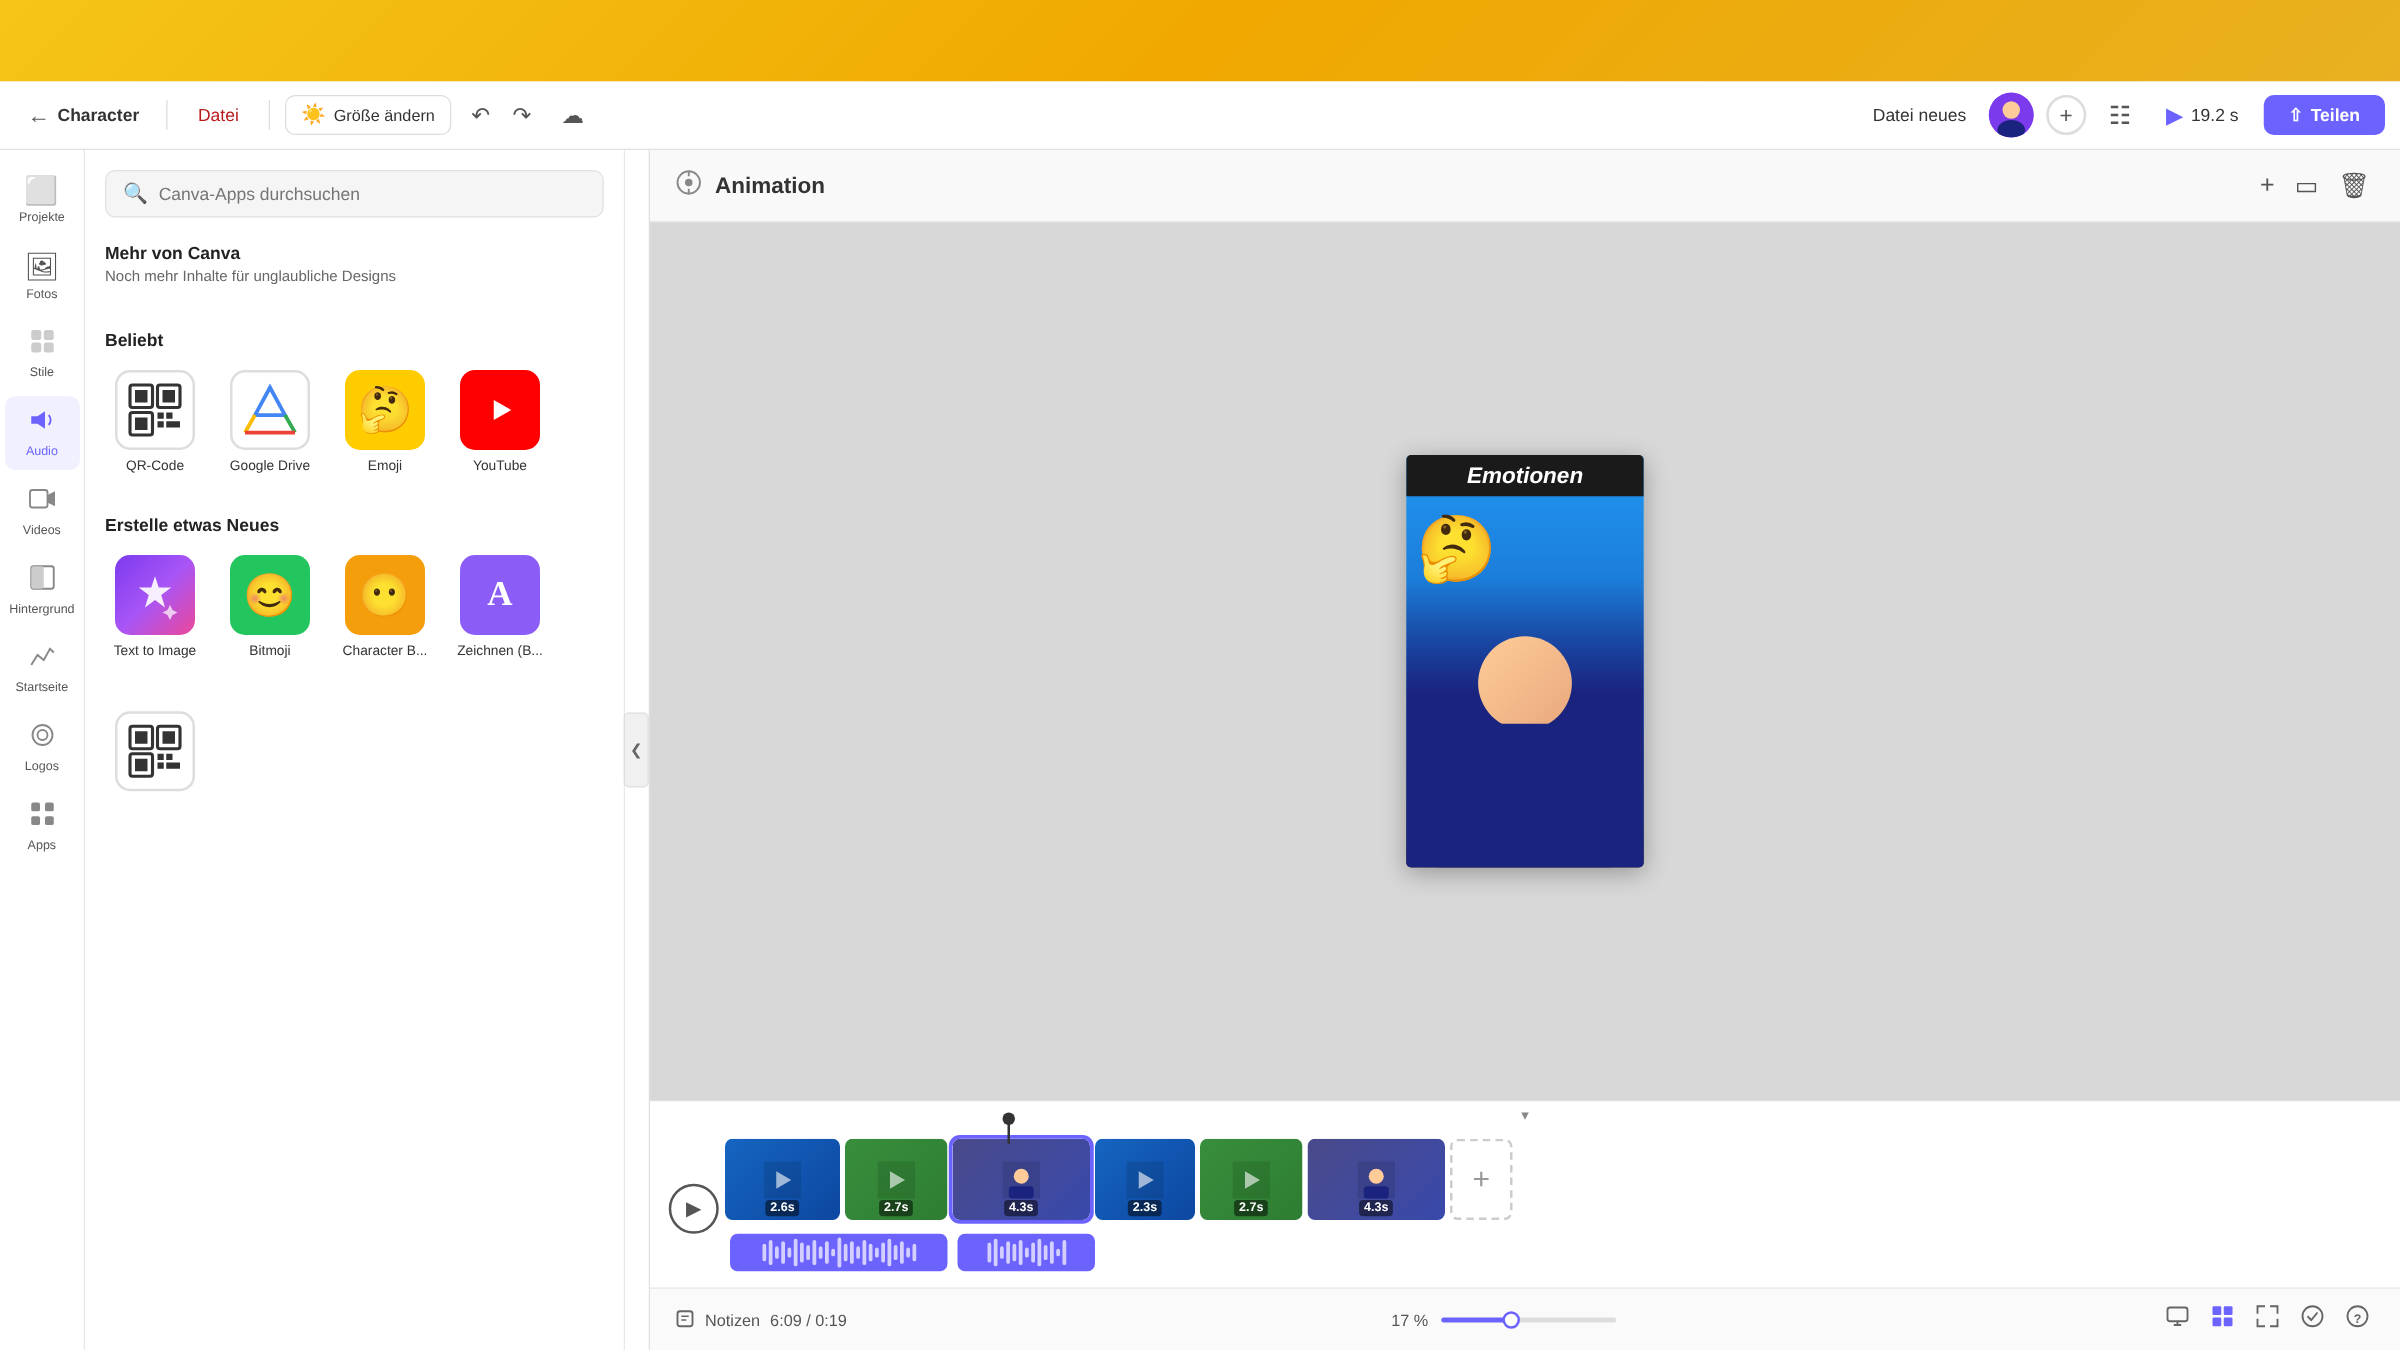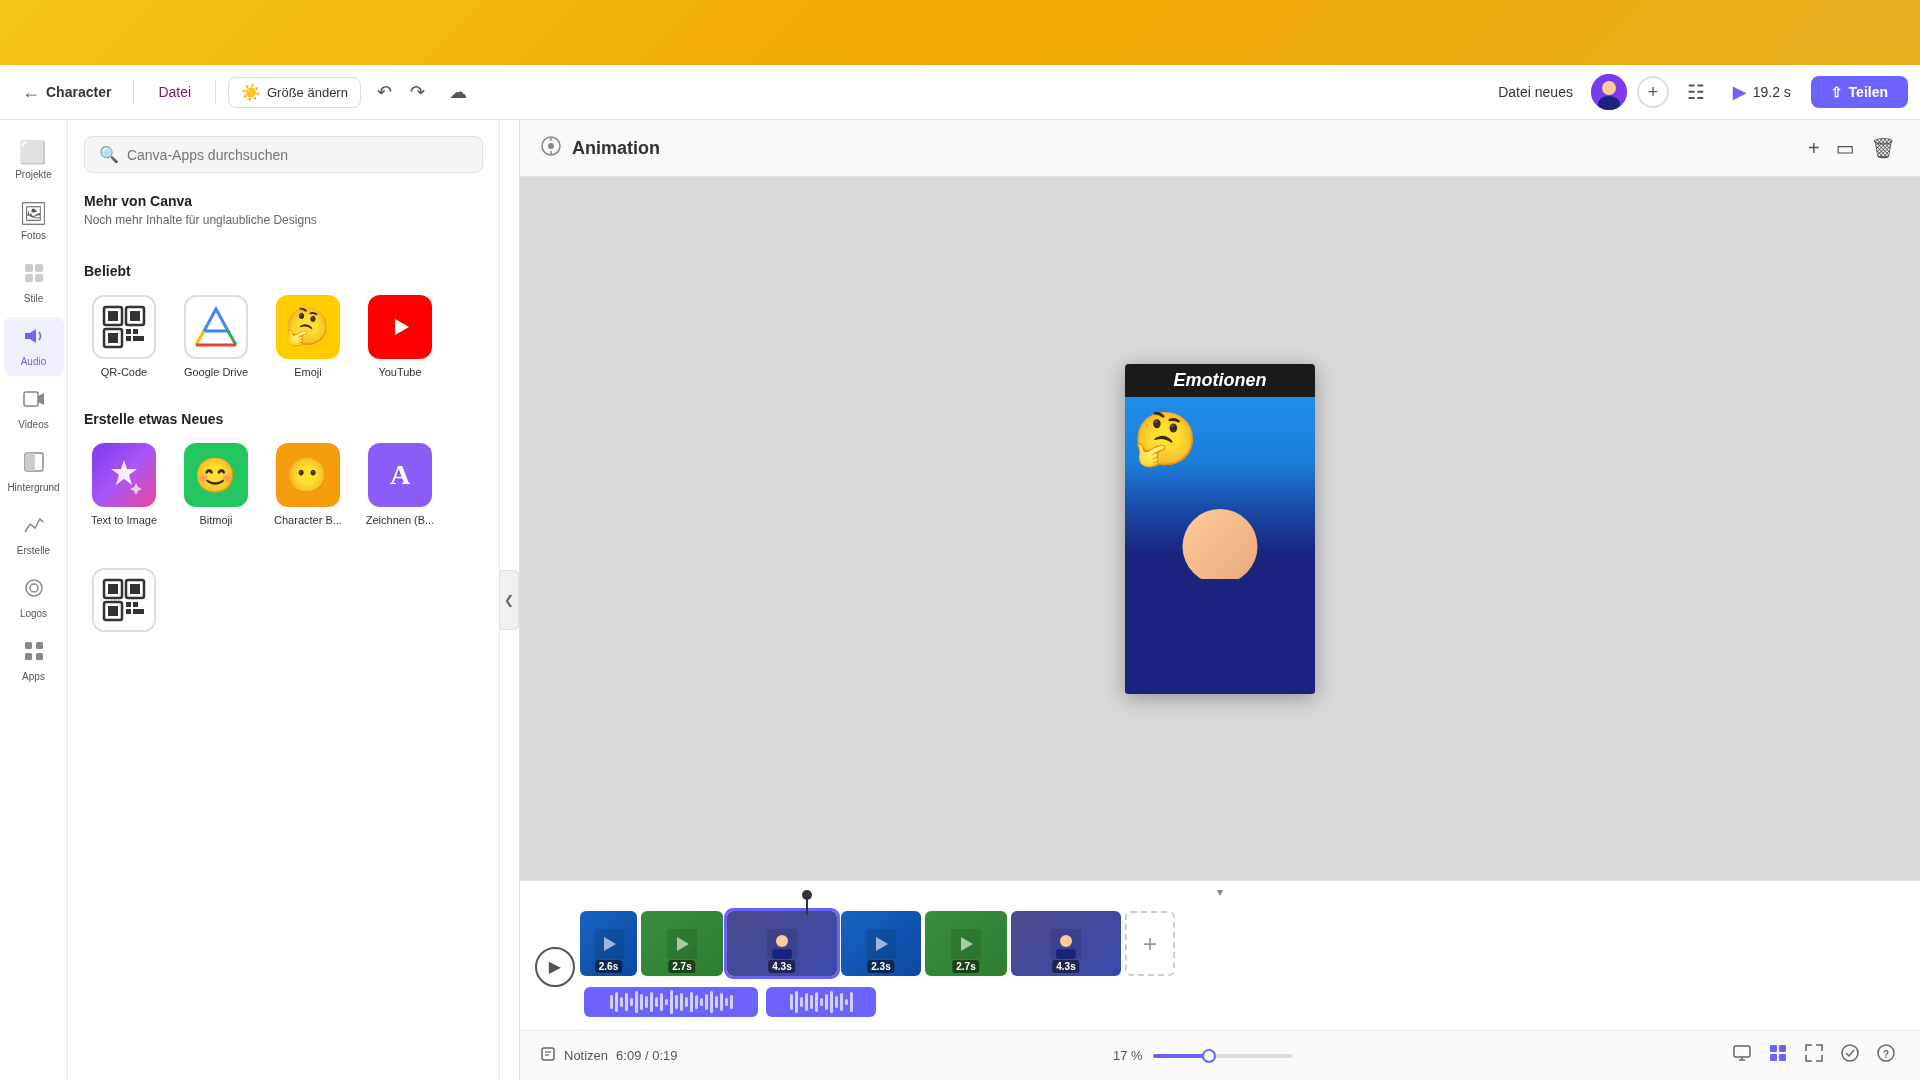--- a/index.html
+++ b/index.html
@@ -29,21 +29,21 @@
       background: none; border: none; cursor: pointer;
       font-size: 14px; font-weight: 600; color: #333;
       padding: 6px 10px; border-radius: 6px;
     }
     .back-arrow { font-size: 18px; color: #555; }
 
     .toolbar-divider { width: 1px; height: 24px; background: #ddd; margin: 0 4px; }
 
     .toolbar-btn {
       background: none; border: none; cursor: pointer;
-      padding: 6px 12px; border-radius: 6px; font-size: 14px; color: #701a75;
+      padding: 6px 12px; border-radius: 6px; font-size: 14px; color: #b91c1c;
       display: flex; align-items: center; gap: 6px;
     }
 
     .size-btn {
       display: flex; align-items: center; gap: 6px;
       background: none; border: 1px solid #ddd; border-radius: 8px;
       padding: 5px 12px; cursor: pointer; font-size: 13px; color: #333;
     }
     .size-icon { font-size: 16px; }
 
@@ -469,21 +469,21 @@
           </svg>
       </span>
       <span class="sidebar-icon-label">Hintergrund</span>
     </div>
     <div class="sidebar-icon-item">
       <span class="sidebar-icon-symbol">
         <svg width="22" height="22" viewBox="0 0 22 22">
             <polyline points="2,18 7,10 12,14 17,5 20,8" stroke="#888" stroke-width="1.5" fill="none"></polyline>
           </svg>
       </span>
-      <span class="sidebar-icon-label">Erstelle</span>
+      <span class="sidebar-icon-label">Startseite</span>
     </div>
     <div class="sidebar-icon-item">
       <span class="sidebar-icon-symbol">
         <svg width="22" height="22" viewBox="0 0 22 22">
             <circle cx="11" cy="11" r="8" fill="none" stroke="#888" stroke-width="1.5"></circle>
             <circle cx="11" cy="11" r="4" fill="none" stroke="#888" stroke-width="1.5"></circle>
           </svg>
       </span>
       <span class="sidebar-icon-label">Logos</span>
     </div>
@@ -674,21 +674,21 @@
       <div class="timeline-content">
 
         <div class="timeline-play-btn">
           <button class="play-circle">▶</button>
         </div>
 
         <div class="timeline-clips">
 
           <div class="clips-row">
 
-            <div class="clip" style="width: 57px; background: linear-gradient(135deg, #1565C0, #0d47a1);">
+            <div class="clip" style="width: 92px; background: linear-gradient(135deg, #1565C0, #0d47a1);">
               <div class="clip-thumb clip-thumb-1">
                 <svg width="30" height="30" viewBox="0 0 30 30">
                     <rect width="30" height="30" fill="rgba(0,0,0,0.1)"></rect>
                     <polygon points="10,8 10,22 22,15" fill="white" opacity="0.6"></polygon>
                   </svg>
               </div>
               <div class="clip-duration">2.6s</div>
             </div>
 
             <div class="clip" style="width: 82px; background: linear-gradient(135deg, #388e3c, #2e7d32);">

